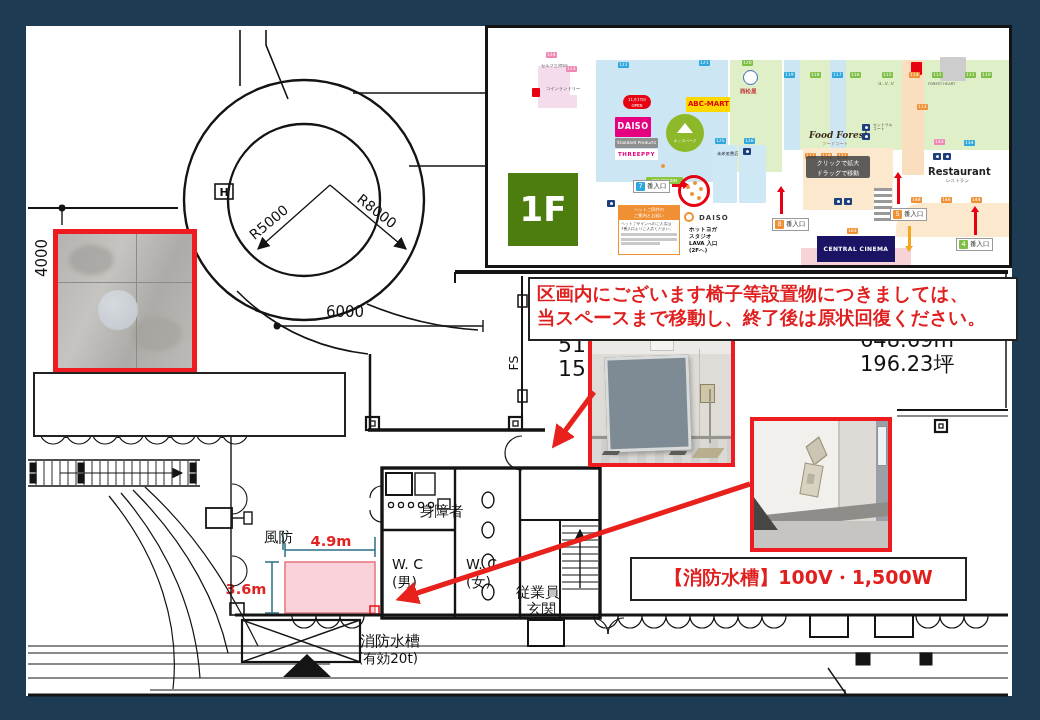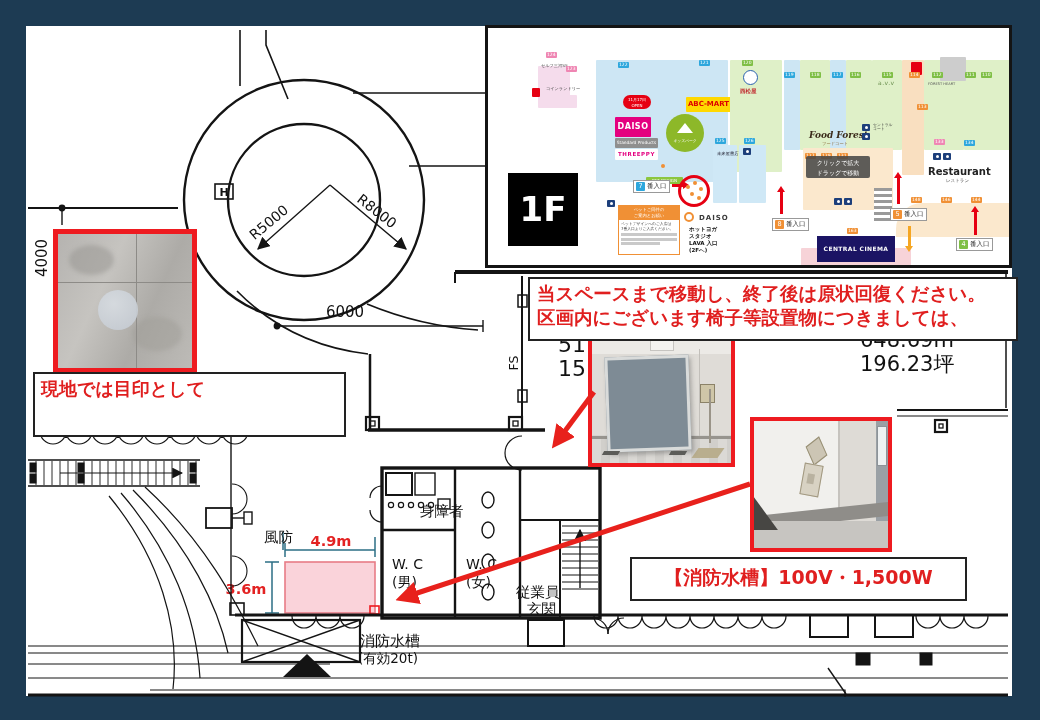--- a/index.html
+++ b/index.html
@@ -297,43 +297,42 @@
     <div class="op-base"></div>
     <div class="op-floor"></div>
     <div class="op-shadow"></div>
     <div class="op-lid"></div>
     <div class="op-outlet">
       <div class="op-slots"></div>
     </div>
   </div>
 
   <div id="note-tape" class="note">
-    <div>現地では目印として</div>
   </div>
   <div id="note-chairs" class="note">
+    <div>区画内にございます椅子等設置物につきましては、</div>
     <div>当スペースまで移動し、終了後は原状回復ください。</div>
-    <div>区画内にございます椅子等設置物につきましては、</div>
   </div>
   <div id="note-power" class="note">
     <span>【消防水槽】100V・1,500W</span>
   </div>
 
   <svg id="arrow-svg" viewBox="0 0 1040 720">
     <defs>
       <marker id="ra" viewBox="0 0 10 10" refX="7" refY="5" markerWidth="4.6" markerHeight="4.6" orient="auto">
         <path d="M0,0L10,5L0,10z" fill="#e8211c"></path>
       </marker>
     </defs>
     <line x1="594" y1="392" x2="556" y2="443" stroke="#e8211c" stroke-width="5" marker-end="url(#ra)"></line>
     <line x1="750" y1="484" x2="402" y2="598" stroke="#e8211c" stroke-width="5" marker-end="url(#ra)"></line>
   </svg>
 
   <div id="mall-map">
 
-    <div style="left:20px;top:145px;width:70px;height:73px;background:#000000;color:#fff;
+    <div style="left:20px;top:145px;width:70px;height:73px;background:#4d7c0f;color:#fff;
          font-size:34px;font-weight:bold;text-align:center;line-height:73px;">1F</div>
 
     <div class="blk" style="left:50px;top:16px;width:32px;height:42px;background:#f5dcec;"></div>
     <div class="blk" style="left:76px;top:45px;width:13px;height:13px;background:#f5dcec;"></div>
     <div class="blk" style="left:44px;top:38px;width:8px;height:9px;background:#e60012;"></div>
     <div class="ml" style="left:53px;top:36px;font-size:4.2px;color:#444;">セルフ三河SS</div>
     <div class="ml" style="left:58px;top:59px;font-size:4.2px;color:#444;">コインランドリー</div>
 
     <div class="blk" style="left:108px;top:10px;width:132px;height:122px;background:#cde6f4;"></div>
     <div class="blk" style="left:135px;top:45px;width:28px;height:14px;background:#e60012;border-radius:7px;color:#fff;font-size:4px;text-align:center;line-height:1.4;padding-top:2px;">

